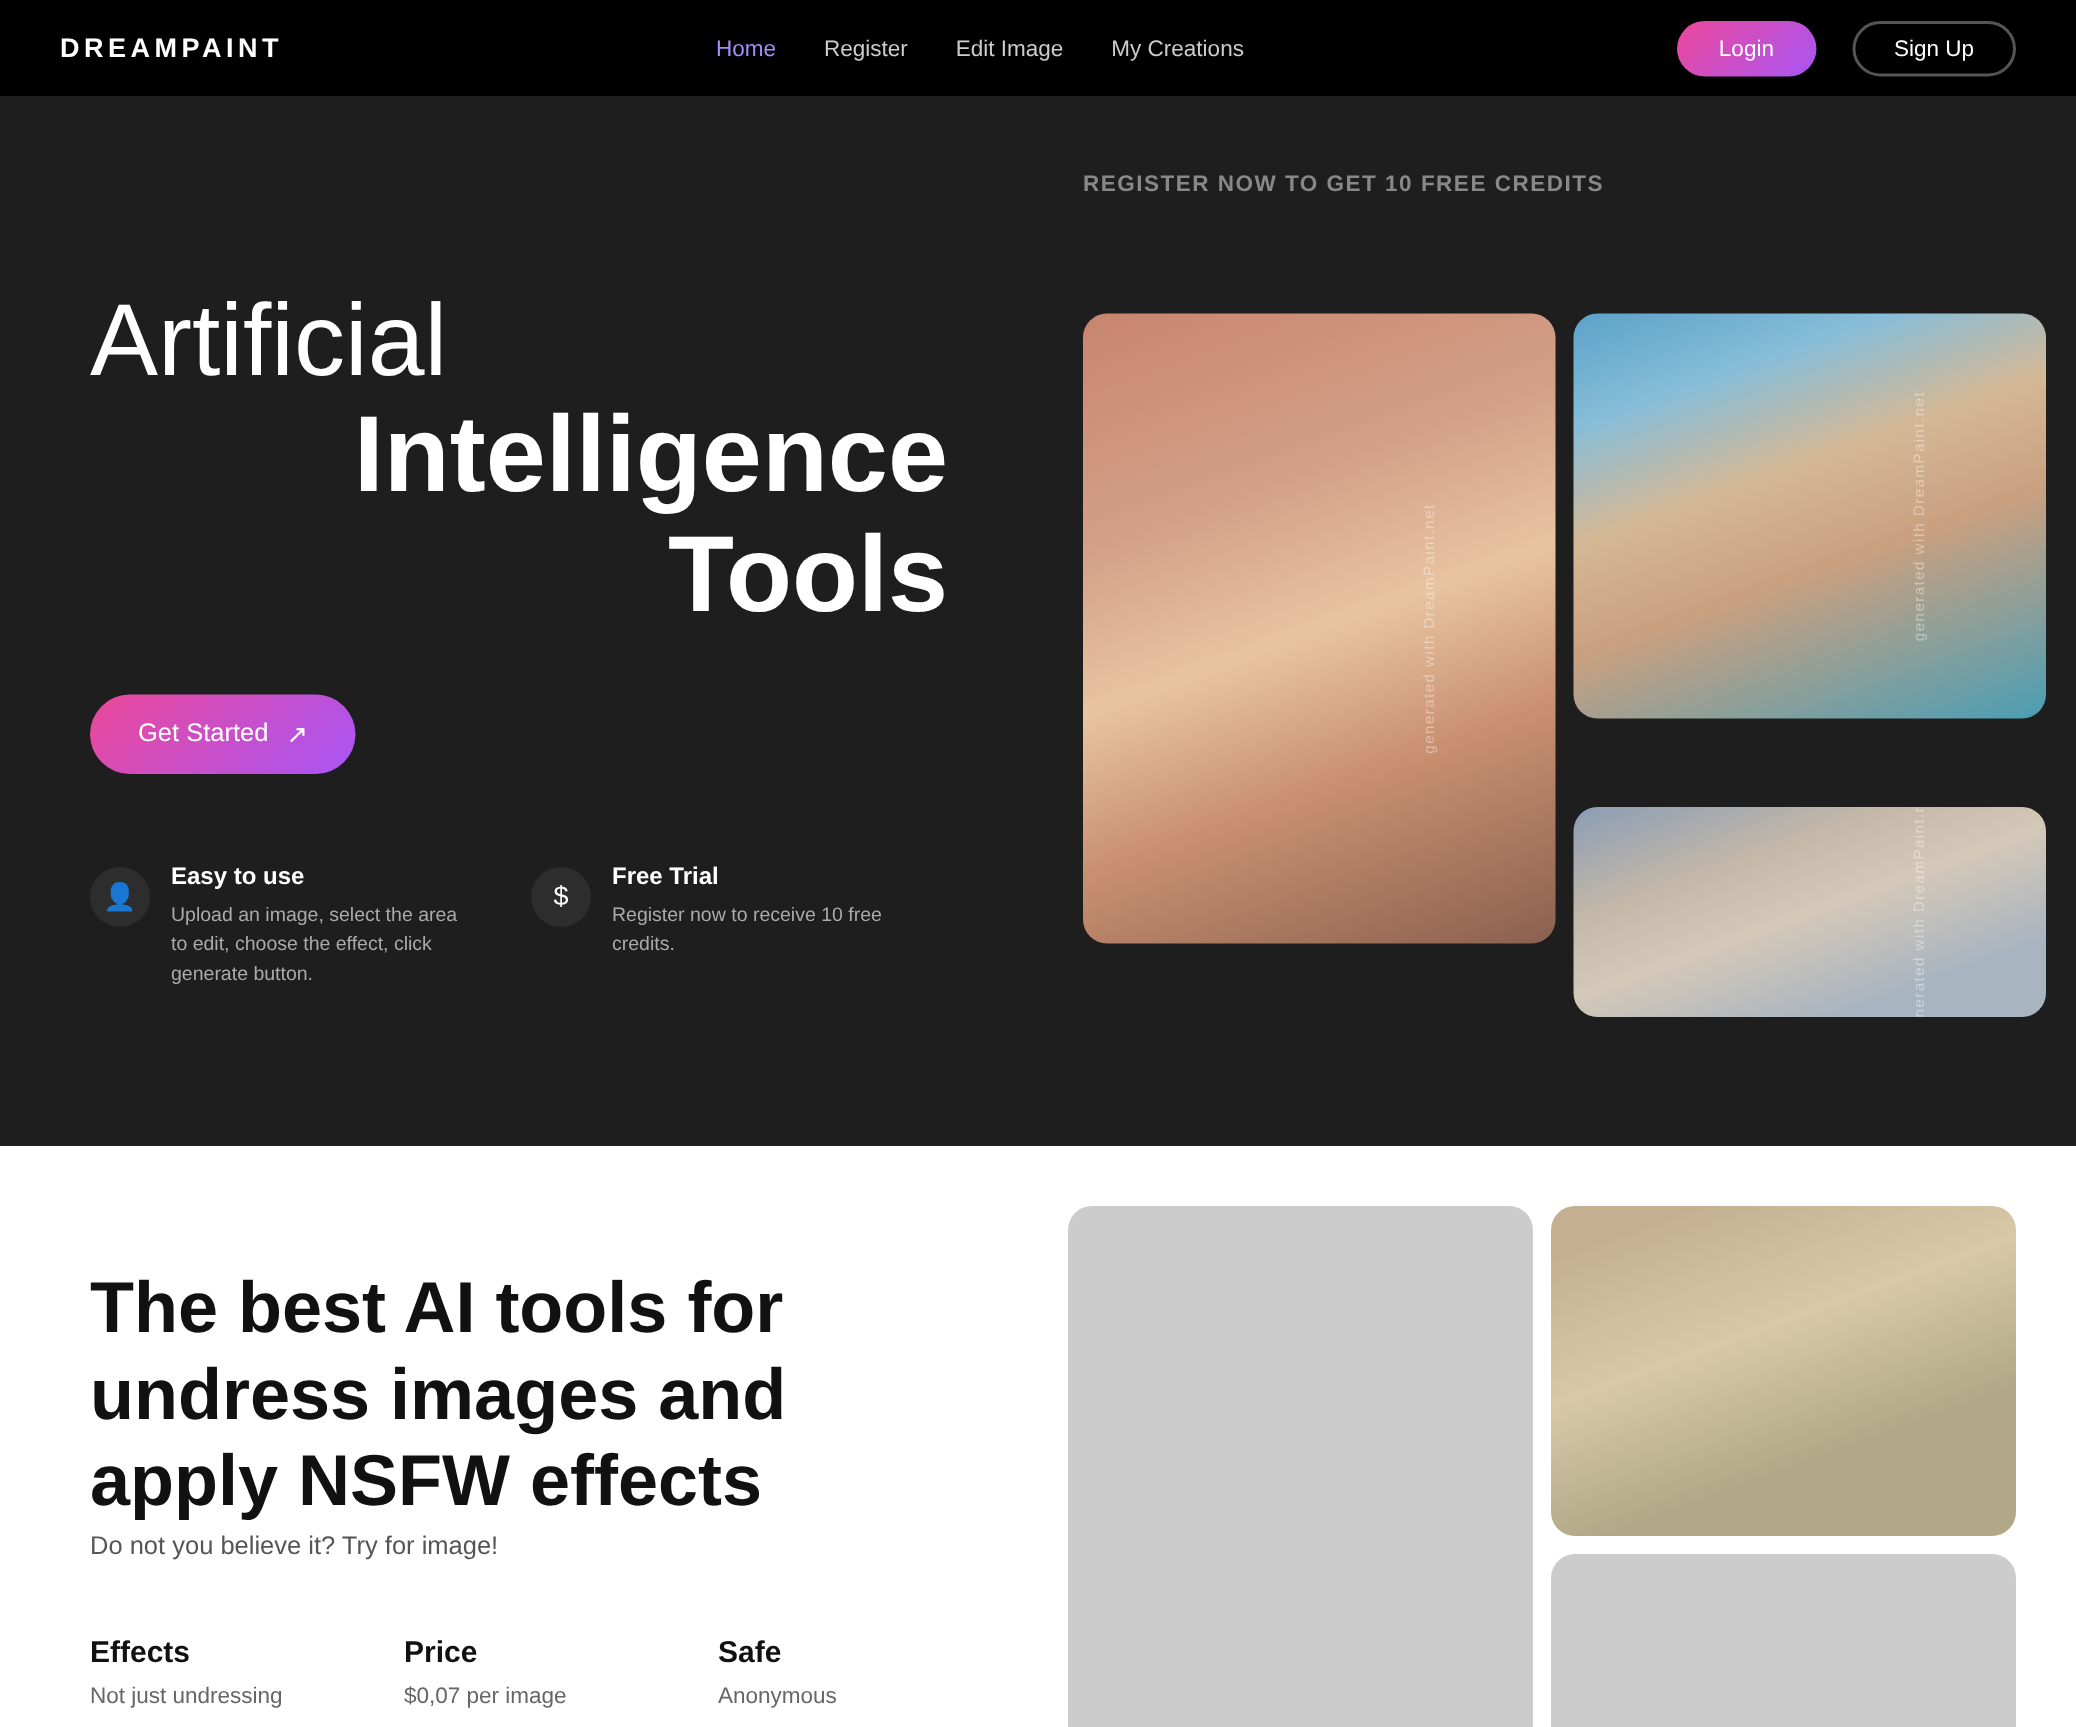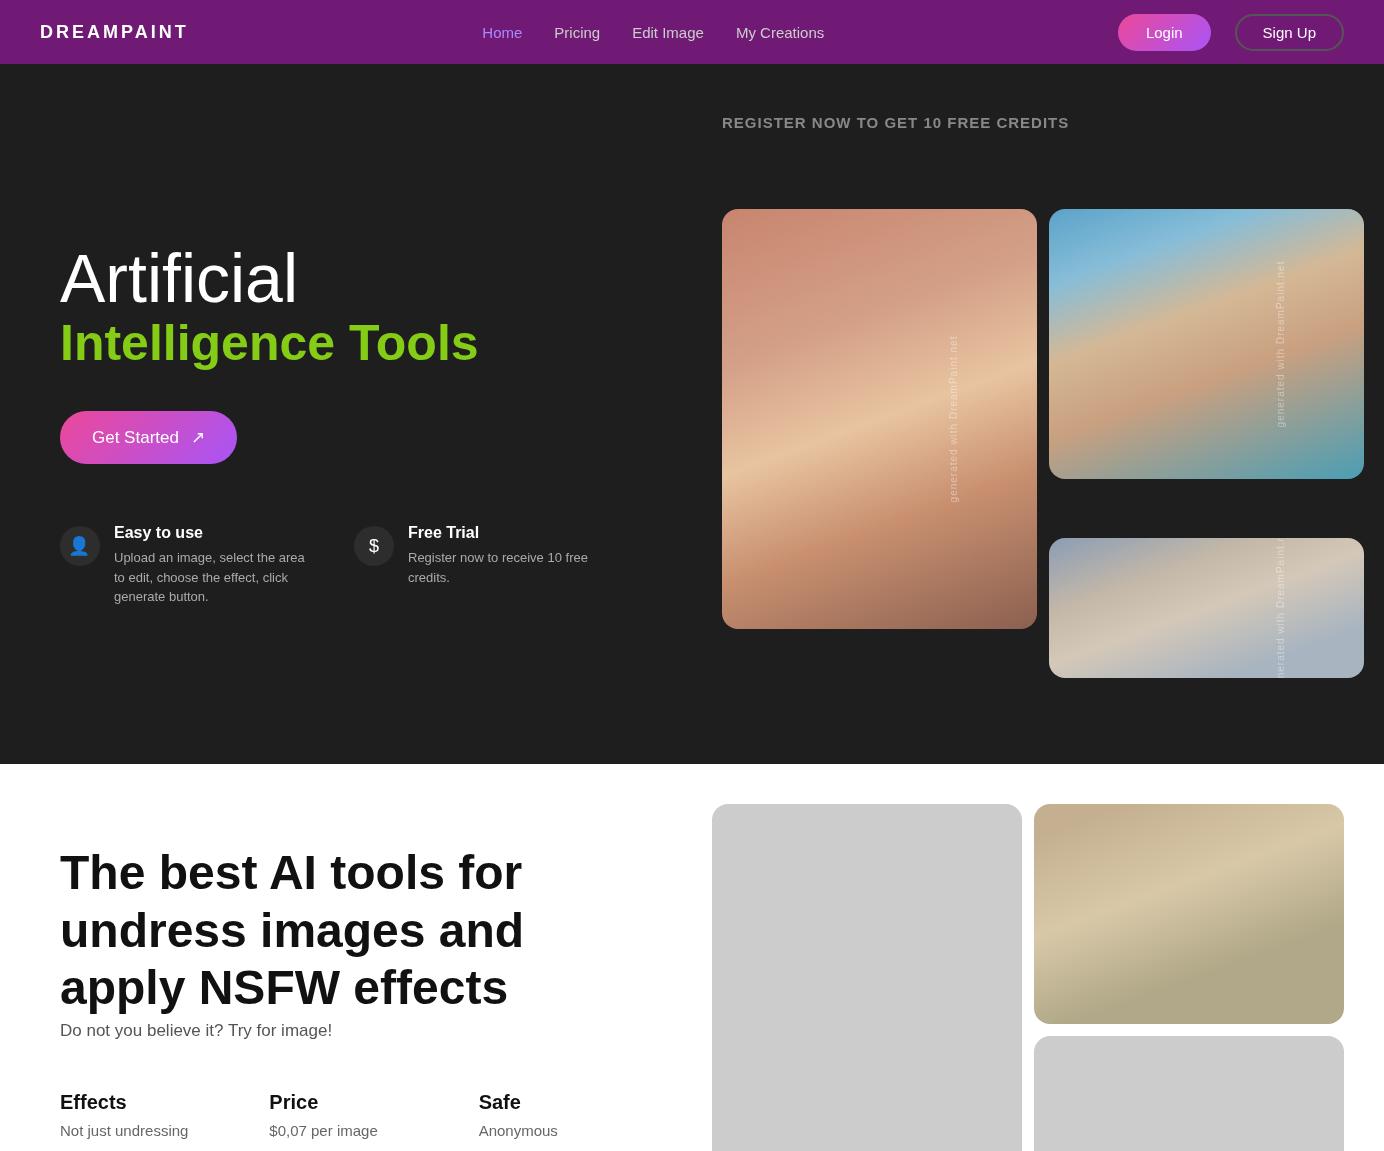--- a/index.html
+++ b/index.html
@@ -1,21 +1,21 @@
 <!DOCTYPE html>
 <html><head>
   <meta charset="utf-8">
   <style>
     * { margin: 0; padding: 0; box-sizing: border-box; }
     body { font-family: -apple-system, BlinkMacSystemFont, 'Segoe UI', sans-serif; background: #1a1a1a; color: #fff; overflow-x: hidden; }
 
     
     nav {
       display: flex; align-items: center; justify-content: space-between;
-      padding: 0 40px; height: 64px; background: #701a75; position: sticky; top: 0; z-index: 100;
+      padding: 0 40px; height: 64px; background: #000000; position: sticky; top: 0; z-index: 100;
     }
     .nav-logo { color: #fff; font-size: 18px; font-weight: 700; letter-spacing: 3px; text-transform: uppercase; }
     .nav-links { display: flex; align-items: flex-start; gap: 32px; }
     .nav-link { color: #ccc; text-decoration: none; font-size: 15px; cursor: pointer; }
     .nav-link.active { color: #a78bfa; }
     .nav-buttons { display: flex; gap: 24px; }
     .btn-login {
       background: linear-gradient(135deg, #ec4899, #a855f7);
       color: #fff; border: none; border-radius: 24px; padding: 10px 28px; font-size: 15px; cursor: pointer; font-weight: 500;
     }
@@ -25,21 +25,21 @@
 
     
     .hero {
       display: grid; grid-template-columns: 1fr 1fr;
       min-height: 700px; background: #1e1e1e;
     }
     .hero-left {
       padding: 80px 60px 60px 60px; display: flex; flex-direction: column; justify-content: center;
     }
     .hero-title-light { font-size: 68px; font-weight: 300; line-height: 1.1; color: #fff; }
-    .hero-title-bold { font-size: 50px; font-weight: 700; line-height: 1.1; color: #84cc16; }
+    .hero-title-bold { font-size: 72px; font-weight: 700; line-height: 1.1; color: #ffffff; text-align: right; }
     .hero-title-pink { font-size: 68px; font-weight: 700; line-height: 1.15; color: #ec4899; }
     .hero-cta {
       margin-top: 40px; display: inline-flex; align-items: center; gap: 8px;
       background: linear-gradient(135deg, #ec4899, #a855f7);
       color: #fff; border: none; border-radius: 32px; padding: 16px 32px; font-size: 17px; cursor: pointer; font-weight: 500; width: fit-content;
     }
     .hero-features { margin-top: 60px; display: flex; gap: 40px; }
     .feature-item { display: flex; gap: 14px; align-items: flex-start; }
     .feature-icon {
       width: 40px; height: 40px; border-radius: 50%; background: #2d2d2d; display: flex; align-items: center; justify-content: center;
@@ -94,21 +94,21 @@
     
     .arrow-icon { display: inline-block; margin-left: 4px; }
   </style>
 </head>
 <body>
 
 <nav>
   <div class="nav-logo">DREAMPAINT</div>
   <div class="nav-links">
     <a class="nav-link active">Home</a>
-    <a class="nav-link">Pricing</a>
+    <a class="nav-link">Register</a>
     <a class="nav-link">Edit Image</a>
     <a class="nav-link">My Creations</a>
   </div>
   <div class="nav-buttons">
     <button class="btn-login">Login</button>
     <button class="btn-signup">Sign Up</button>
   </div>
 </nav>
 
 <section class="hero">

